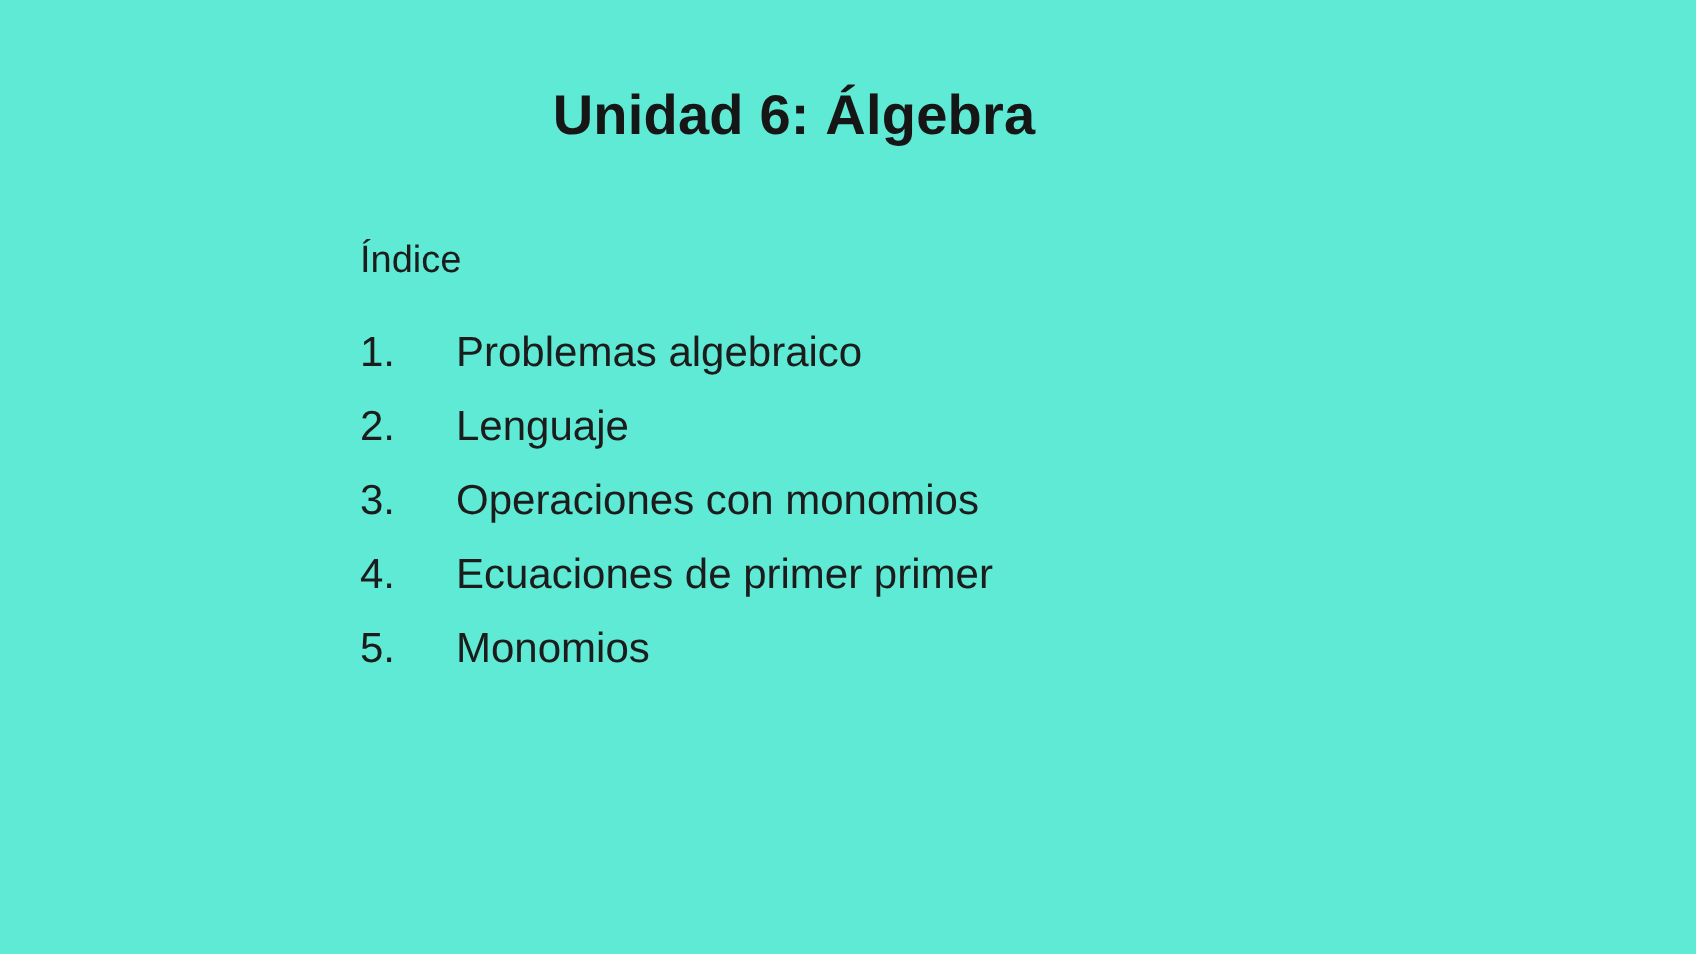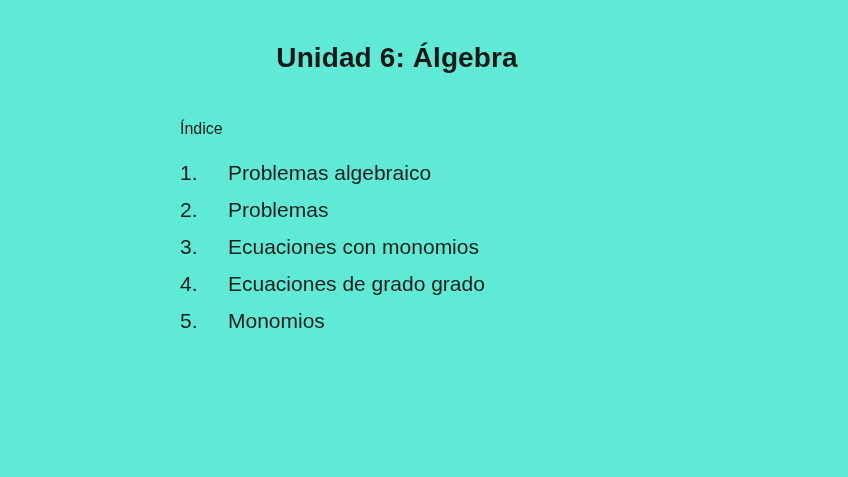--- a/index.html
+++ b/index.html
@@ -40,21 +40,21 @@
 
   
   .content-body {
     position: absolute;
     left: 180px;
     top: 118px;
     width: 600px;
   }
 
   .section-heading {
-    font-size: 16px;
+    font-size: 19px;
     font-weight: normal;
     line-height: 1.35;
     color: #1c1c1c;
     margin: 0 0 22px 0;
   }
 
   .index-list {
     list-style: none;
     margin: 0;
     padding: 0;
@@ -95,31 +95,31 @@
 
     <ol class="index-list">
 
       <li class="index-item">
         <span class="item-number">1.</span>
         <span class="item-label">Problemas algebraico</span>
       </li>
 
       <li class="index-item">
         <span class="item-number">2.</span>
-        <span class="item-label">Problemas</span>
+        <span class="item-label">Lenguaje</span>
       </li>
 
       <li class="index-item">
         <span class="item-number">3.</span>
-        <span class="item-label">Ecuaciones con monomios</span>
+        <span class="item-label">Operaciones con monomios</span>
       </li>
 
       <li class="index-item">
         <span class="item-number">4.</span>
-        <span class="item-label">Ecuaciones de grado grado</span>
+        <span class="item-label">Ecuaciones de primer primer</span>
       </li>
 
       <li class="index-item">
         <span class="item-number">5.</span>
         <span class="item-label">Monomios</span>
       </li>
 
     </ol>
   </div>
 

